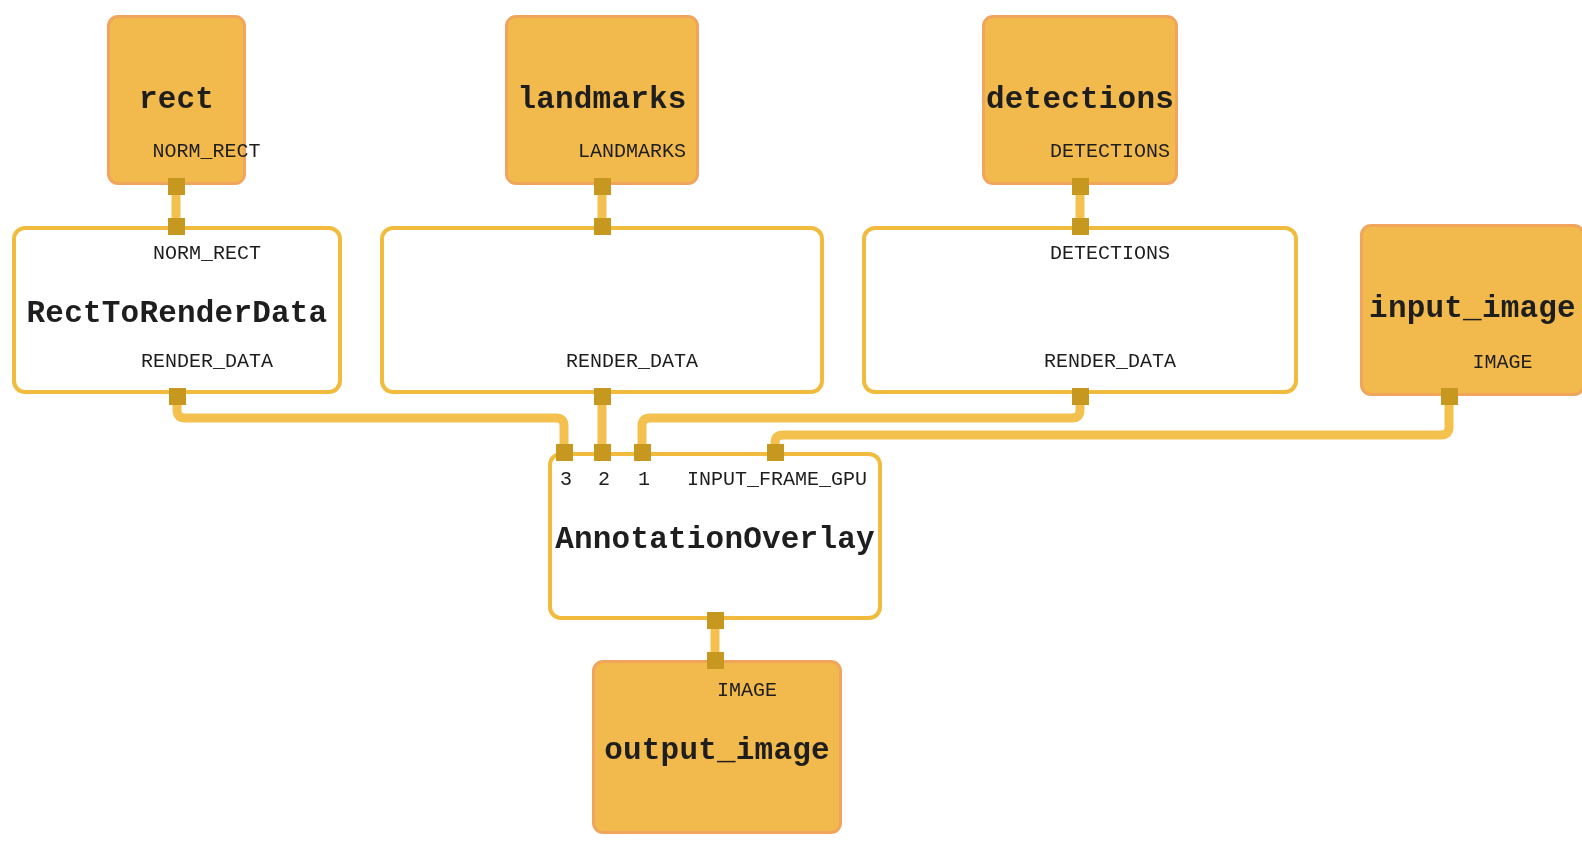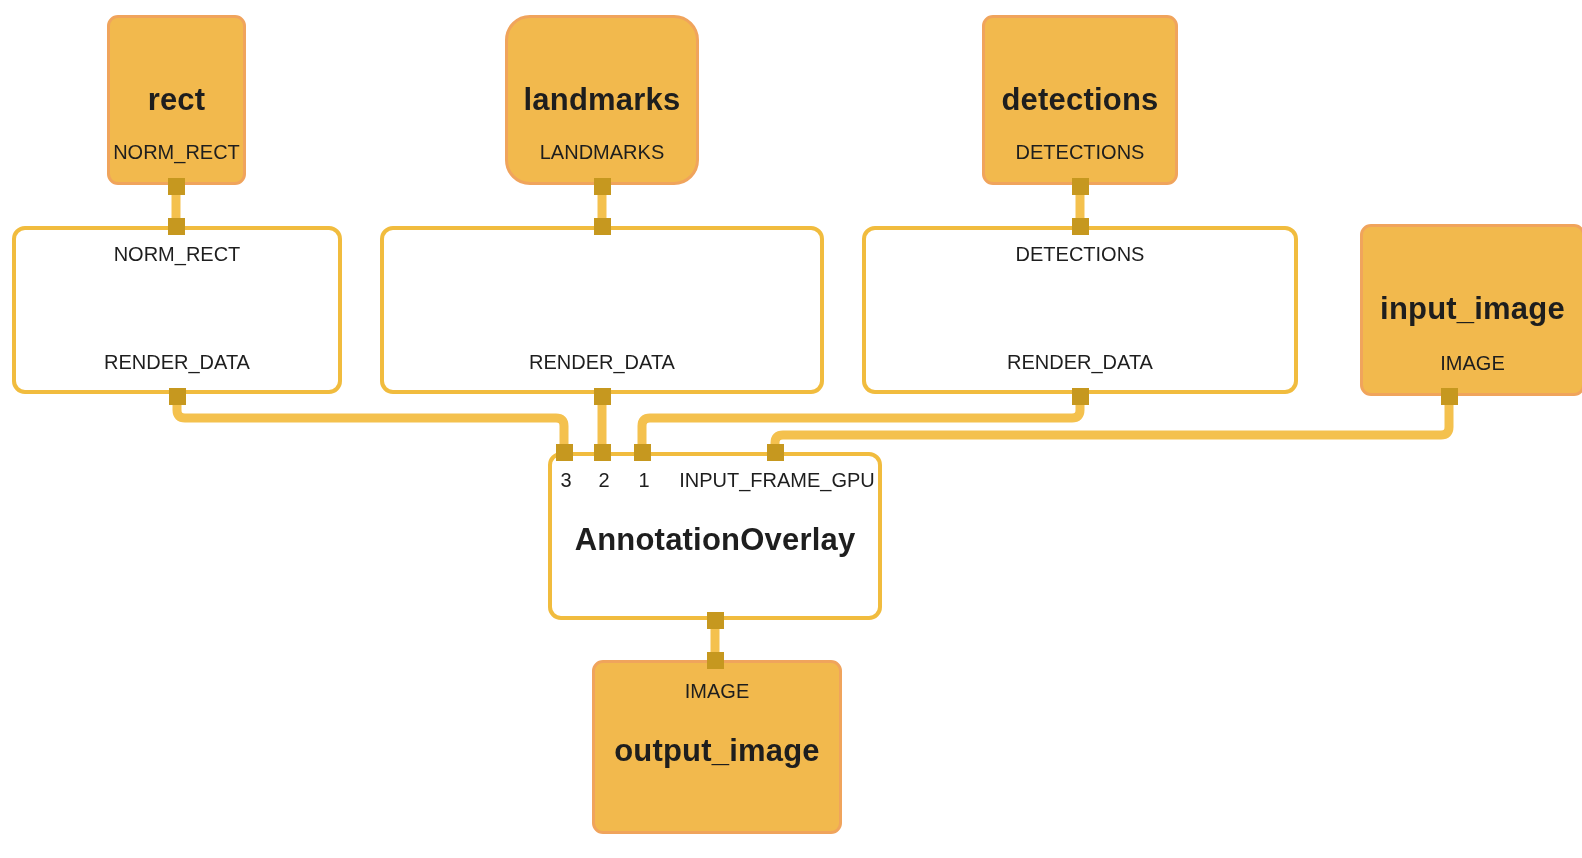--- a/index.html
+++ b/index.html
@@ -9,21 +9,21 @@
     --edge:#F4C14E;
     --port:#C6981F;
     --text:#1E1E1E;
     --background:#FFFFFF;
   }
   html,body{margin:0;padding:0;background:var(--background);}
   .canvas{
     position:relative;
     width:1582px;height:858px;
     background:var(--background);
-    font-family:Liberation Sans, sans-serif;
+    font-family:Liberation Mono, monospace;
     color:var(--text);
     overflow:hidden;
   }
   .node{
     position:absolute;
     box-sizing:border-box;
     border-radius:11px;
   }
   .node.stream{
     background:var(--stream-fill);
@@ -40,20 +40,21 @@
     font-size:31px;font-weight:bold;
     line-height:36px;
     letter-spacing:0.2px;
     white-space:nowrap;
   }
   .node .plabel{
     position:absolute;
     font-size:20px;line-height:24px;
     text-align:center;
     white-space:nowrap;
+    margin-left:30px;
   }
   .plabel.full{left:0;width:100%;}
   
   .stream .title{top:64px;}
   .stream .plabel.bottom{bottom:18px;}
   .calculator .title{top:66px;}
   .calculator .plabel.top{top:12px;}
   .calculator .plabel.bottom{bottom:16px;}
   .node.sink .title{top:70px;}
   .node.sink .plabel.top{top:16px;}
@@ -104,32 +105,33 @@
     <rect class="port" x="767" y="444" width="17" height="17"></rect>
     <rect class="port" x="707" y="612" width="17" height="17"></rect>
     <rect class="port" x="707" y="652" width="17" height="17"></rect>
   </svg>
 
   <div class="node stream" style="left:107px;top:15px;width:139px;height:170px;">
     <div class="title">rect</div>
     <div class="plabel full bottom">NORM_RECT</div>
   </div>
 
-  <div class="node stream" style="left:505px;top:15px;width:194px;height:170px;border-radius:25px;">
+  <div class="node stream" style="left:505px;top:15px;width:194px;height:170px;">
     <div class="title">landmarks</div>
     <div class="plabel full bottom">LANDMARKS</div>
   </div>
 
   <div class="node stream" style="left:982px;top:15px;width:196px;height:170px;">
     <div class="title">detections</div>
     <div class="plabel full bottom">DETECTIONS</div>
   </div>
 
   <div class="node calculator" style="left:12px;top:226px;width:330px;height:168px;">
     <div class="plabel full top">NORM_RECT</div>
+    <div class="title">RectToRenderData</div>
     <div class="plabel full bottom">RENDER_DATA</div>
   </div>
 
   <div class="node calculator" style="left:380px;top:226px;width:444px;height:168px;">
     <div class="plabel full bottom">RENDER_DATA</div>
   </div>
 
   <div class="node calculator" style="left:862px;top:226px;width:436px;height:168px;">
     <div class="plabel full top">DETECTIONS</div>
     <div class="plabel full bottom">RENDER_DATA</div>

